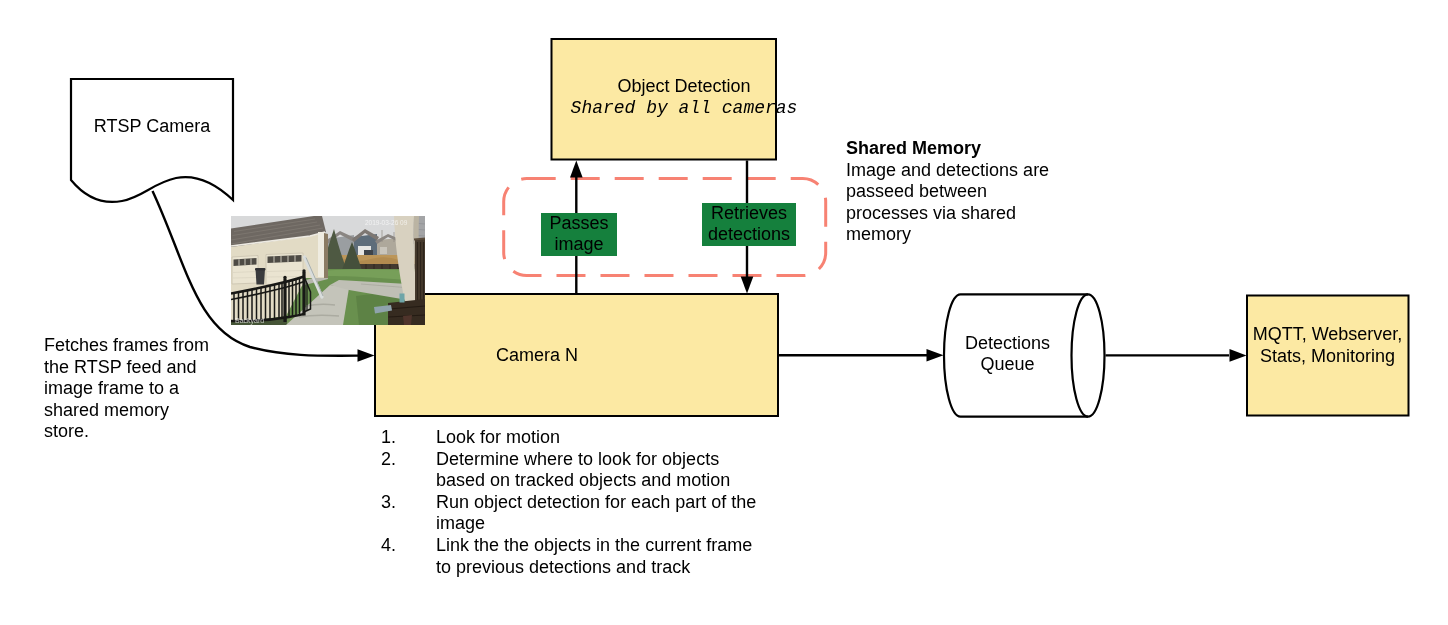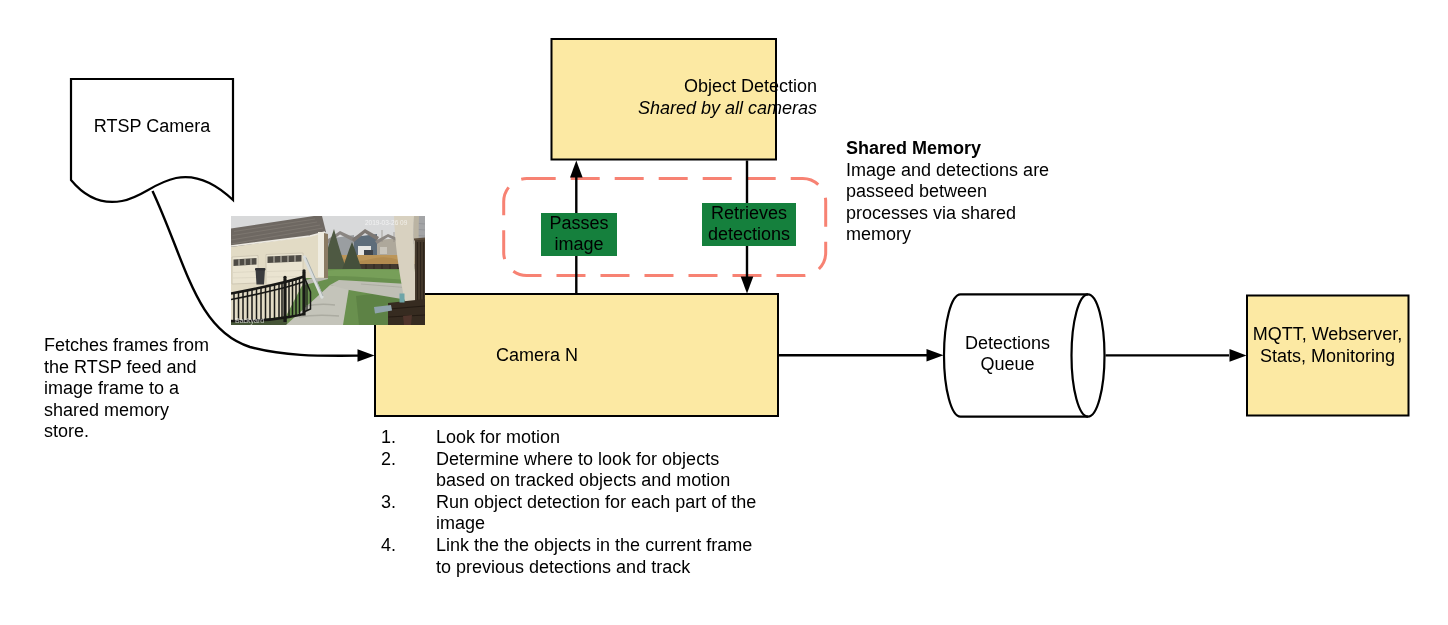--- a/index.html
+++ b/index.html
@@ -19,21 +19,21 @@
     line-height: 21.6px;
     white-space: nowrap;
   }
   .center { text-align: center; }
   .edge-label {
     background: #15803d;
     padding: 0 3px;
     text-align: center;
   }
   .bold { font-weight: bold; }
-  .italic { font-style: italic; }
+  .italic { font-style: italic; font-family: Liberation Mono, monospace; }
   .steps { position: absolute; left: 381px; top: 427px; font-size: 18px; line-height: 21.6px; }
   .step { display: flex; }
   .step .num { width: 55px; flex: 0 0 55px; }
   .step .lines span { display: block; }
 </style>
 </head>
 <body>
 
 <div class="stage">
 
@@ -163,21 +163,21 @@
       <path d="M 172,100 L 181,99 L 180,109 L 173,109 Z" fill="#4F342B"></path>
       <polygon points="143,91 160,89 161,94.5 144,97.5" fill="#8FA3AC"></polygon>
     </g>
 
     <text x="4" y="106.5" font-size="7" fill="#ffffff" opacity="0.7" font-family="Liberation Sans, sans-serif">Backyard</text>
     <text x="134" y="9" font-size="6.5" fill="#ffffff" opacity="0.65" font-family="Liberation Sans, sans-serif">2019-03-26 09</text>
   </svg>
 
   <div class="txt center" style="left:71px; top:116px; width:162px;">RTSP Camera</div>
 
-  <div class="txt center" style="left:551px; top:76px; width:266px;text-align:right;">
+  <div class="txt center" style="left:551px; top:76px; width:266px;">
     <span style="display:block">Object Detection</span>
     <span class="italic" style="display:block">Shared by all cameras</span>
   </div>
 
   <div class="txt center" style="left:375px; top:344.5px; width:324px;">Camera N</div>
 
   <div class="txt center" style="left:944px; top:332.5px; width:127px;">
     <span style="display:block">Detections</span>
     <span style="display:block">Queue</span>
   </div>

